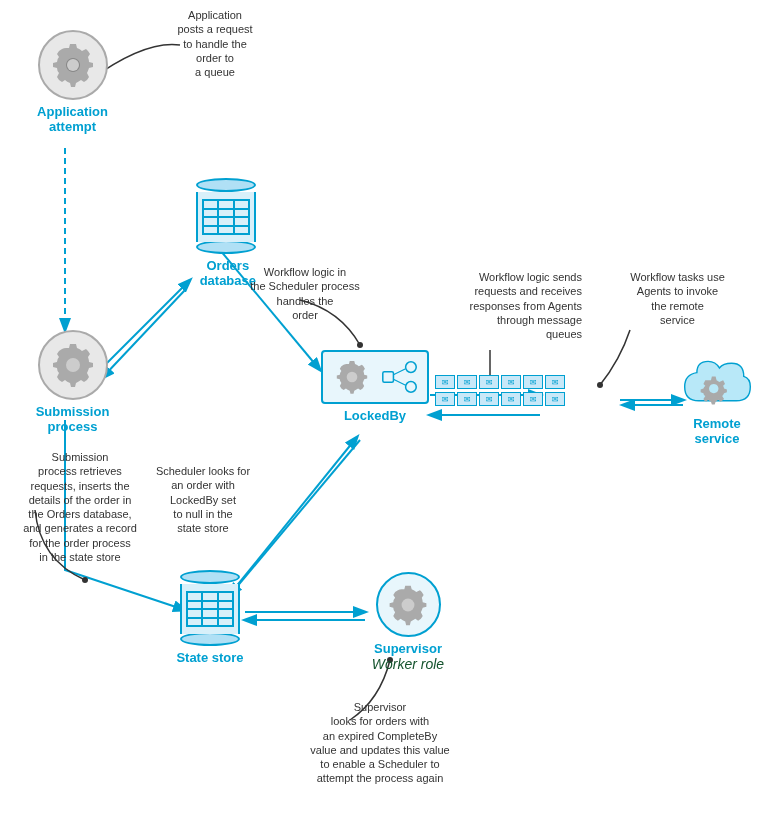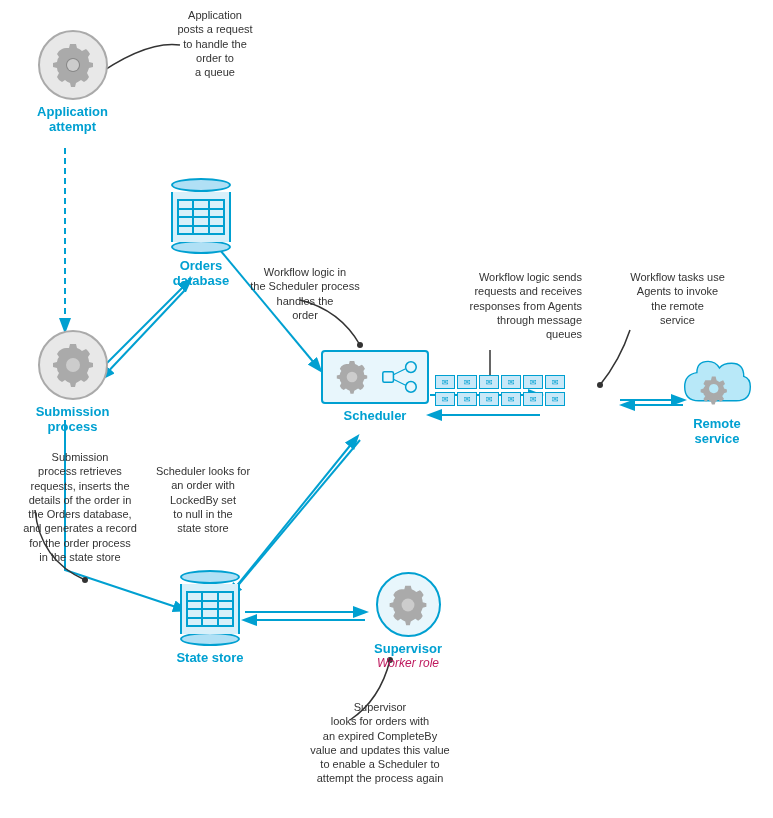--- a/index.html
+++ b/index.html
@@ -216,21 +216,21 @@
   </div>
 
   <div class="annotation" style="left:155px; top:8px; width:120px;">
     <span style="white-space:pre-line">Application
 posts a request
 to handle the
 order to
 a queue</span>
   </div>
 
-  <div class="node" style="left:161px; top:178px; width:80px;">
+  <div class="node" style="left:176px; top:178px; width:80px;align-items:flex-end;">
     <div class="cylinder">
       <div class="cylinder-top"></div>
       <div class="cylinder-body" style="height:50px;">
         <div class="db-grid">
           <div class="db-grid-cell"></div>
           <div class="db-grid-cell"></div>
           <div class="db-grid-cell"></div>
           <div class="db-grid-cell"></div>
           <div class="db-grid-cell"></div>
           <div class="db-grid-cell"></div>
@@ -290,21 +290,21 @@
 
       <svg width="38" height="38" viewBox="0 0 50 50">
         <rect x="5" y="18" width="14" height="14" rx="2" fill="none" stroke="#00a0d1" stroke-width="2"></rect>
         <circle cx="42" cy="12" r="7" fill="none" stroke="#00a0d1" stroke-width="2"></circle>
         <circle cx="42" cy="38" r="7" fill="none" stroke="#00a0d1" stroke-width="2"></circle>
         <line x1="19" y1="22" x2="35" y2="14" stroke="#00a0d1" stroke-width="1.5"></line>
         <line x1="19" y1="28" x2="35" y2="36" stroke="#00a0d1" stroke-width="1.5"></line>
       </svg>
     </div>
     <div class="node-label">
-      <span>Scheduler</span>
+      <span>LockedBy</span>
     </div>
   </div>
 
   <div class="annotation" style="left:128px; top:420px; width:150px;margin-top:44px;">
     <span style="white-space:pre-line">Scheduler looks for
 an order with
 LockedBy set
 to null in the
 state store</span>
   </div>
@@ -388,21 +388,21 @@
   <div class="node" style="left:348px; top:572px; width:120px;">
     <div class="gear-circle" style="width:65px;height:65px; border-color:#00a0d1; background:#e8f6fc;">
       <svg width="46" height="46" viewBox="0 0 50 50">
         <path d="M21,8 L22,4 L25,4 L28,4 L29,8 Q32,9 34,11 L38,9 L40,11 L42,14 L40,17 Q41,20 41,22 L45,23 L45,27 L41,28 Q40,31 39,33 L41,37 L39,40 L36,42 L33,40 Q30,42 28,43 L27,47 L23,47 L22,43 Q19,42 17,40 L14,42 L11,40 L9,37 L11,33 Q9,31 9,28 L5,27 L5,23 L9,22 Q9,19 11,17 L9,14 L11,11 L14,9 Q16,8 18,8 Z" fill="#aaa"></path>
         <circle cx="25" cy="25" r="7" fill="#ccc"></circle>
       </svg>
     </div>
     <div class="node-label">
       <span>Supervisor</span>
     </div>
-    <div style="font-size:12px; color:#be185d; font-style:italic;">
+    <div style="font-size:14px; color:#14532d; font-style:italic;">
       <span>Worker role</span>
     </div>
   </div>
 
   <div class="annotation" style="left:280px; top:700px; width:200px;">
     <span style="white-space:pre-line">Supervisor
 looks for orders with
 an expired CompleteBy
 value and updates this value
 to enable a Scheduler to

